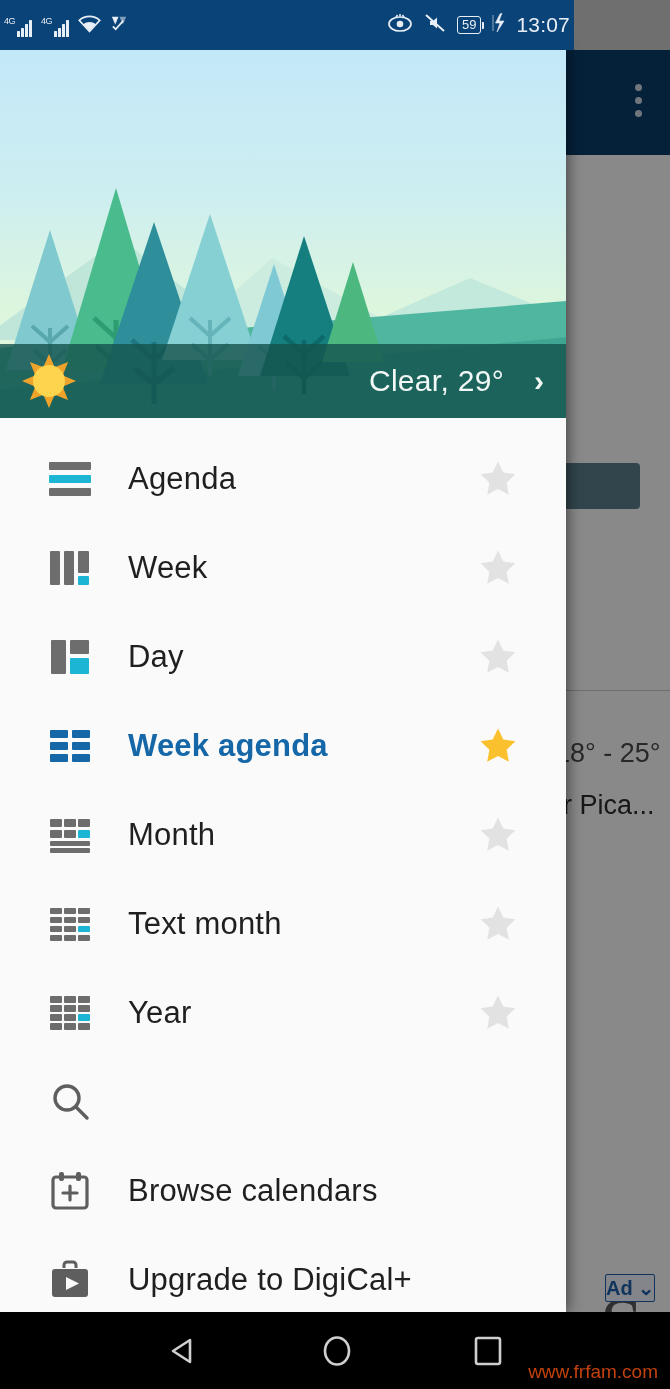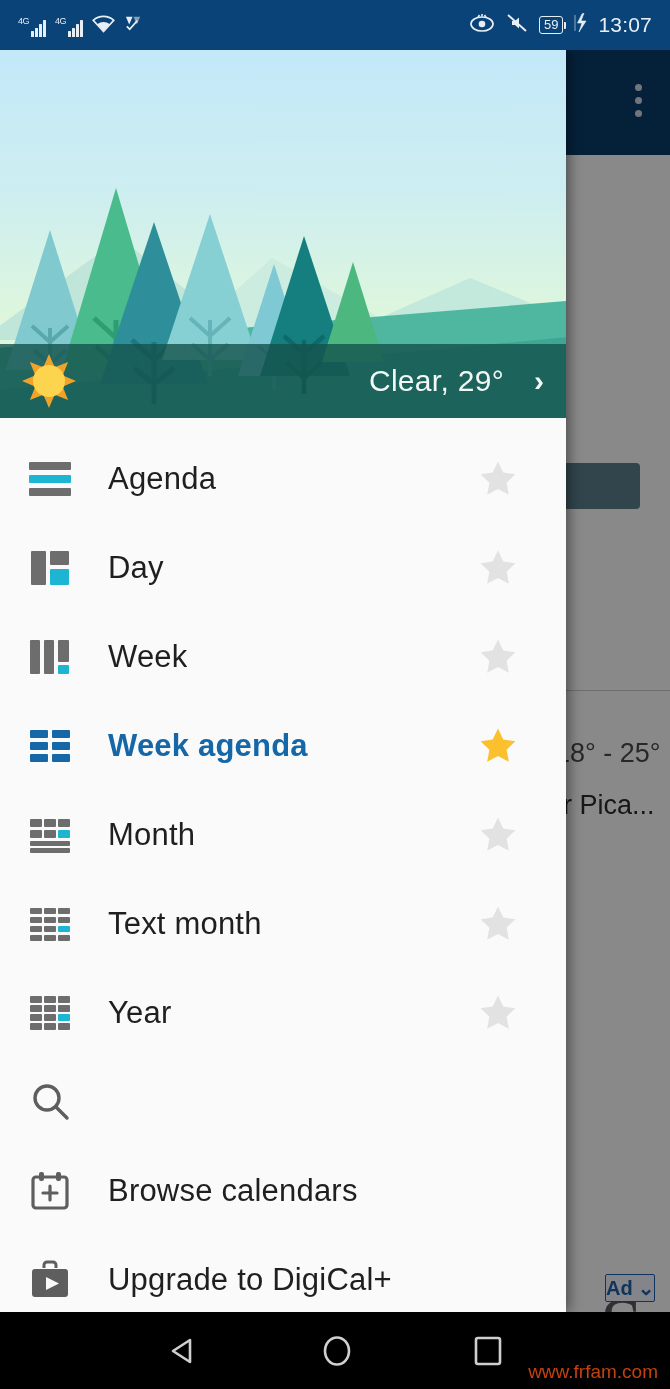--- a/index.html
+++ b/index.html
@@ -6,23 +6,23 @@
   html, body {
     width:670px; height:1389px;
     background:#000;
     font-family:"Liberation Sans", sans-serif;
     overflow:hidden;
   }
   #screen { position:relative; width:670px; height:1389px; overflow:hidden; background:#6f6f6f; }
 
   
   #status-bar {
-    position:absolute; top:0; left:0; width:670px; height:50px;
+    position:absolute; top:0; left:0; width:574px; height:50px;
     background:#0a4377; display:flex; align-items:center;
-    padding:0 18px; color:#e8eef5; z-index:60;
+    padding:0 4px; color:#e8eef5; z-index:60;
   }
   .sb-left { display:flex; align-items:flex-end; gap:9px; }
   .sb-right { margin-left:auto; display:flex; align-items:center; gap:11px; }
   .sig { display:flex; align-items:flex-end; gap:1px; position:relative; padding-left:13px; height:20px; }
   .sig .g { font-size:9px; position:absolute; left:0; top:-1px; letter-spacing:-0.5px; }
   .sig i { display:block; width:3px; background:#e8eef5; border-radius:.5px; }
   .sig i:nth-child(2){height:6px}.sig i:nth-child(3){height:9px}
   .sig i:nth-child(4){height:13px}.sig i:nth-child(5){height:17px}
   .sb-time { font-size:21px; letter-spacing:.2px; }
   .batt {
@@ -76,21 +76,21 @@
   }
   #sun { position:relative; width:54px; height:54px; }
   #sun .s8 { position:absolute; inset:0; background:#f0a32a; }
   #sun .s8.a { transform:rotate(0deg); }
   #sun .s8.b { transform:rotate(45deg); }
   #sun .core { position:absolute; left:11px; top:11px; width:32px; height:32px; border-radius:50%; background:#fcd44e; }
   #weather-text { margin-left:auto; color:#f2f8f6; font-size:30px; letter-spacing:.3px; }
   #weather-arrow { margin-left:30px; color:#f2f8f6; font-size:30px; font-weight:bold; }
 
   
-  #menu { padding-top:16px; }
+  #menu { padding-top:16px;padding-left:20px; }
   .mi { display:flex; align-items:center; height:89px; padding:0 22px; cursor:pointer; }
   .mi-ico { width:56px; min-width:56px; display:flex; align-items:center; justify-content:center; }
   .mi-label { flex:1; margin-left:30px; font-size:31px; color:#1f1f1f; letter-spacing:.2px; }
   .mi.sel .mi-label { color:#1567a8; font-weight:bold; }
   .star { width:44px; height:44px; margin-right:24px; }
   .bar { background:#6d6d6d; }
 </style>
 </head>
 <body>
 
@@ -237,41 +237,41 @@
         </div>
         <span class="mi-label">Agenda</span>
         <svg class="star" viewBox="0 0 24 24">
             <path d="M12 2.4l2.9 6.1 6.6.9-4.8 4.6 1.2 6.6L12 17.5 6.1 20.6l1.2-6.6L2.5 9.4l6.6-.9z" fill="#e2e2e2"></path>
           </svg>
       </div>
 
       <div class="mi">
         <div class="mi-ico">
           <svg width="46" height="40" viewBox="0 0 46 40">
-            <rect x="4" y="3" width="15" height="34" rx="1" fill="#6d6d6d"></rect>
-            <rect x="23" y="3" width="19" height="14" rx="1" fill="#6d6d6d"></rect>
-            <rect x="23" y="21" width="19" height="16" rx="1" fill="#1cb6d4"></rect>
-          </svg>
-        </div>
-        <span class="mi-label">Day</span>
-        <svg class="star" viewBox="0 0 24 24">
-            <path d="M12 2.4l2.9 6.1 6.6.9-4.8 4.6 1.2 6.6L12 17.5 6.1 20.6l1.2-6.6L2.5 9.4l6.6-.9z" fill="#e2e2e2"></path>
-          </svg>
-      </div>
-
-      <div class="mi">
-        <div class="mi-ico">
-          <svg width="46" height="40" viewBox="0 0 46 40">
             <rect x="3" y="3" width="10" height="34" rx="1" fill="#6d6d6d"></rect>
             <rect x="17" y="3" width="10" height="34" rx="1" fill="#6d6d6d"></rect>
             <rect x="31" y="3" width="11" height="22" rx="1" fill="#6d6d6d"></rect>
             <rect x="31" y="28" width="11" height="9" rx="1" fill="#1cb6d4"></rect>
           </svg>
         </div>
         <span class="mi-label">Week</span>
+        <svg class="star" viewBox="0 0 24 24">
+            <path d="M12 2.4l2.9 6.1 6.6.9-4.8 4.6 1.2 6.6L12 17.5 6.1 20.6l1.2-6.6L2.5 9.4l6.6-.9z" fill="#e2e2e2"></path>
+          </svg>
+      </div>
+
+      <div class="mi">
+        <div class="mi-ico">
+          <svg width="46" height="40" viewBox="0 0 46 40">
+            <rect x="4" y="3" width="15" height="34" rx="1" fill="#6d6d6d"></rect>
+            <rect x="23" y="3" width="19" height="14" rx="1" fill="#6d6d6d"></rect>
+            <rect x="23" y="21" width="19" height="16" rx="1" fill="#1cb6d4"></rect>
+          </svg>
+        </div>
+        <span class="mi-label">Day</span>
         <svg class="star" viewBox="0 0 24 24">
             <path d="M12 2.4l2.9 6.1 6.6.9-4.8 4.6 1.2 6.6L12 17.5 6.1 20.6l1.2-6.6L2.5 9.4l6.6-.9z" fill="#e2e2e2"></path>
           </svg>
       </div>
 
       <div class="mi sel">
         <div class="mi-ico">
           <svg width="46" height="40" viewBox="0 0 46 40">
             <rect x="3" y="4" width="18" height="8" rx="1" fill="#1567a8"></rect>
             <rect x="25" y="4" width="18" height="8" rx="1" fill="#1567a8"></rect>

